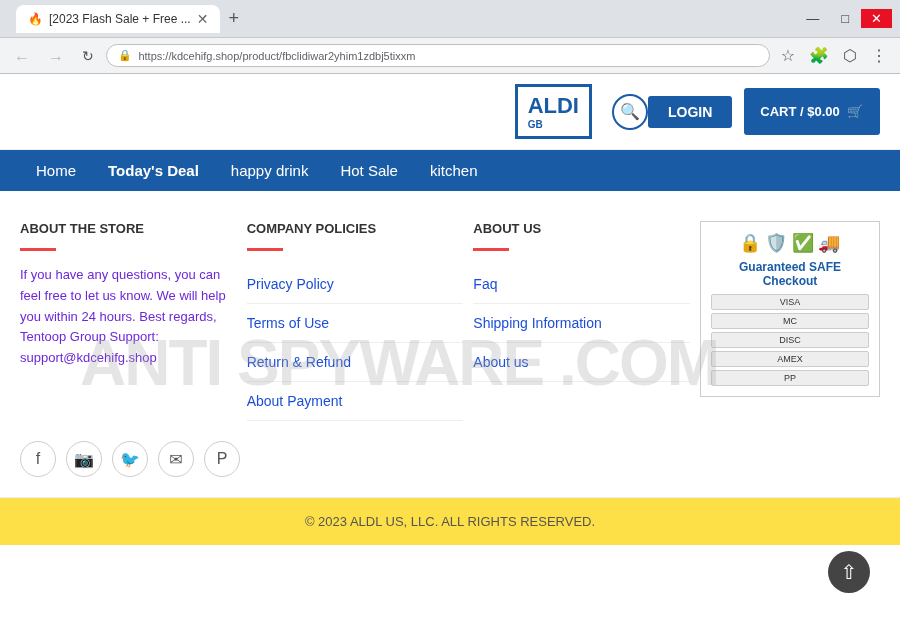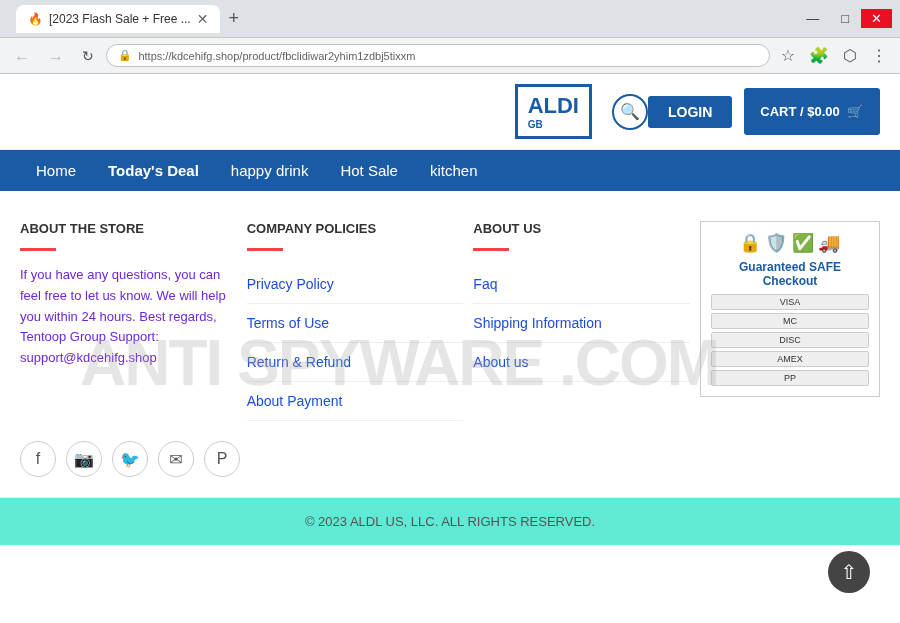--- a/index.html
+++ b/index.html
@@ -101,21 +101,21 @@
 
     
     .social-icons { display: flex; gap: 10px; margin-top: 20px; }
     .social-icon {
       width: 36px; height: 36px; border-radius: 50%; border: 1px solid #ccc;
       display: flex; align-items: center; justify-content: center;
       font-size: 16px; color: #555; cursor: pointer;
     }
 
     
-    .site-copyright { background: #5eead4; text-align: center; padding: 16px; font-size: 13px; color: #555; border-top: 1px solid #eee; }
+    .site-copyright { background: #fde047; text-align: center; padding: 16px; font-size: 13px; color: #555; border-top: 1px solid #eee; }
 
     
     .back-to-top {
       position: fixed; bottom: 30px; right: 30px; width: 42px; height: 42px;
       background: #444; color: #fff; border-radius: 50%; display: flex;
       align-items: center; justify-content: center; font-size: 20px; cursor: pointer;
       z-index: 999;
     }
 
     

